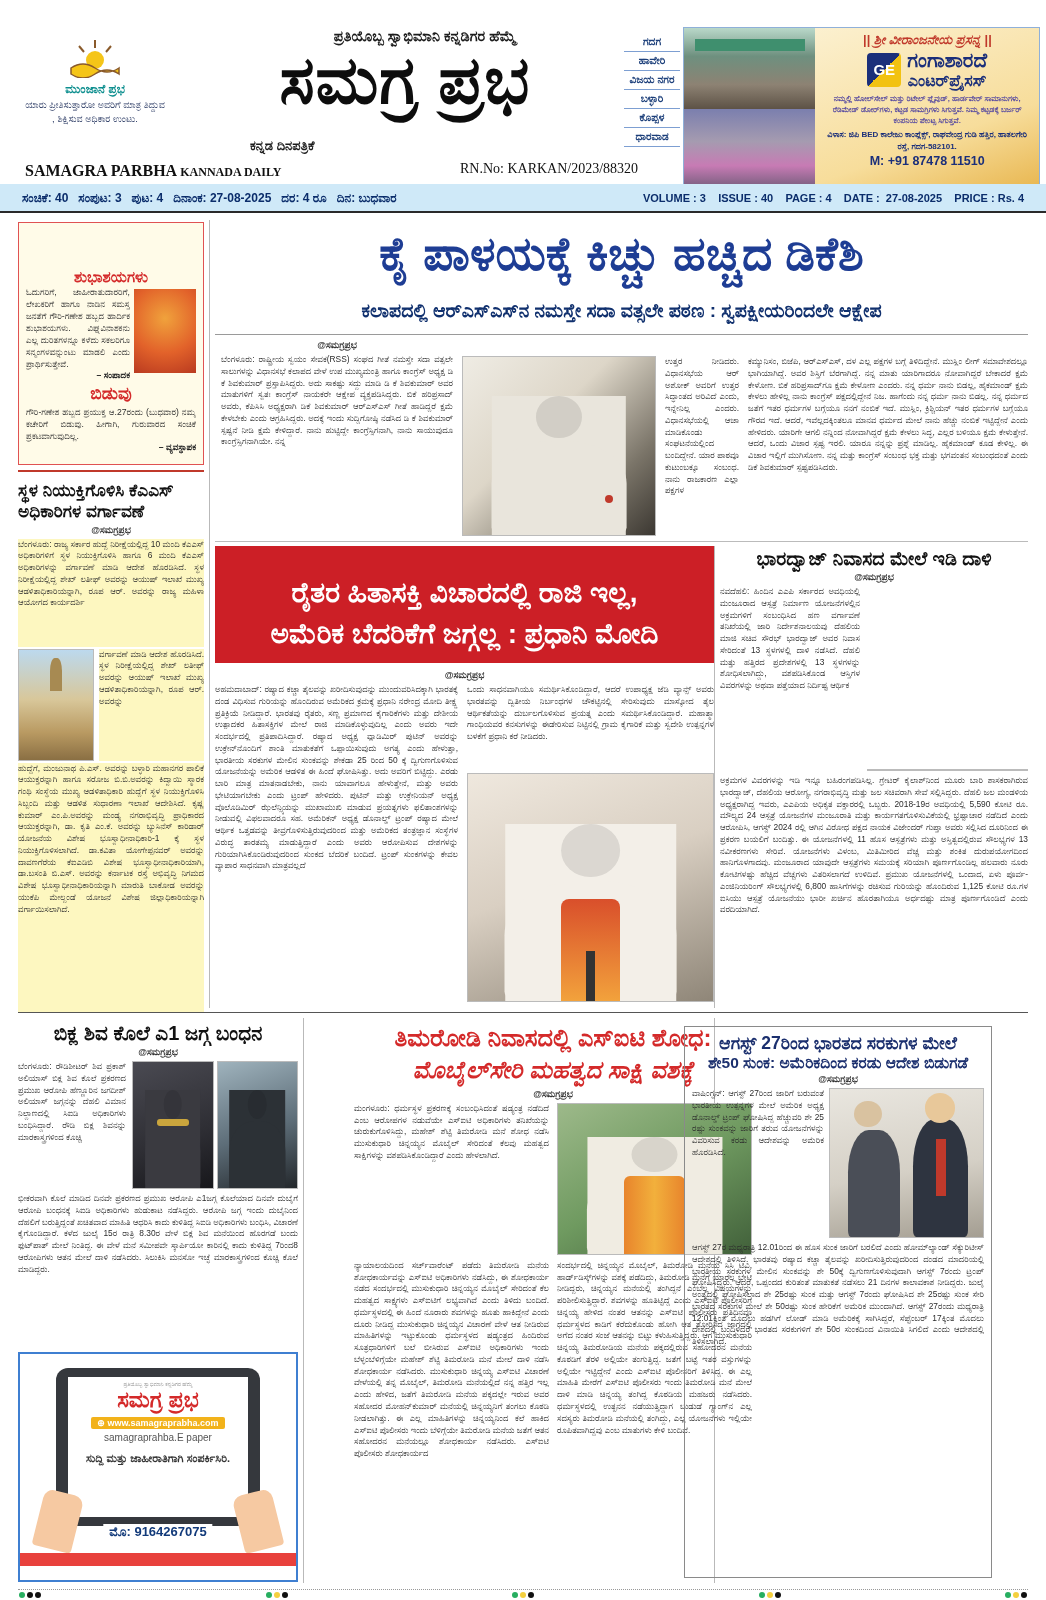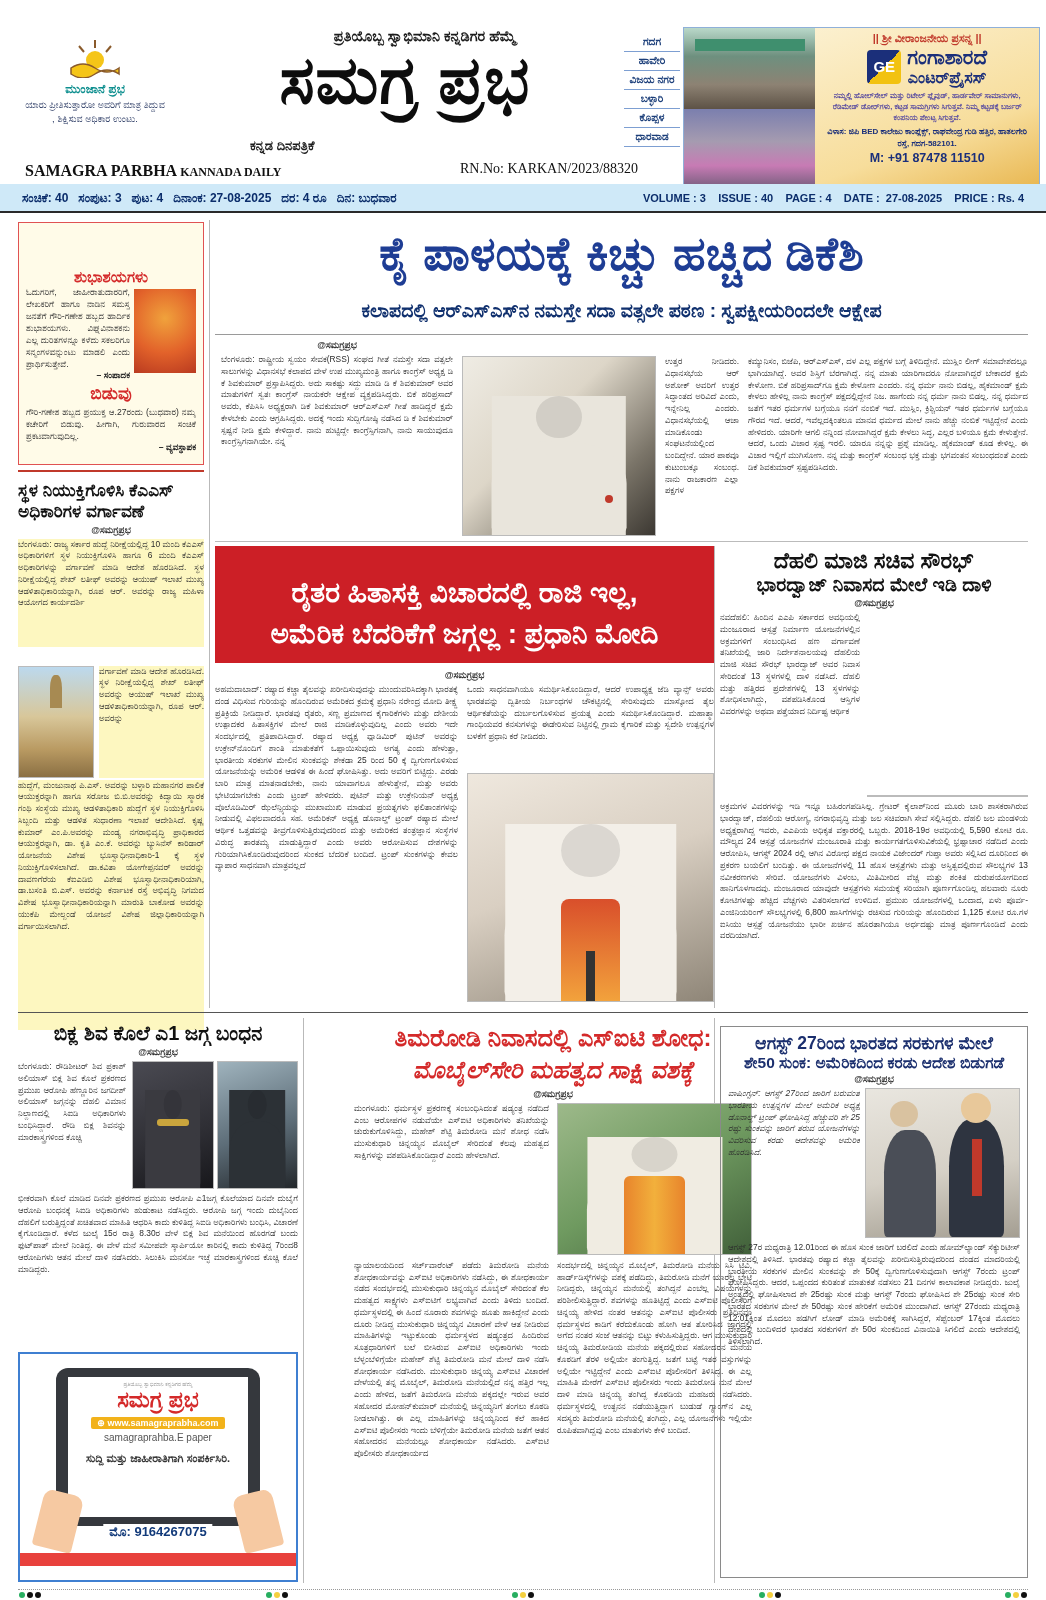--- a/index.html
+++ b/index.html
@@ -56,21 +56,21 @@
   </div>
 
   <div class="abs" style="left:683px; top:27px; width:355px; height:162px; border:1px solid #8fb0d9; display:flex; background:linear-gradient(160deg,#fdf6df, #f7dd9b 70%, #e8b64f);">
     <div style="width:37%; display:flex; flex-direction:column;">
       <div class="photo" style="flex:1; border:none; background:linear-gradient(180deg,#b9d8c9 0%,#6e907f 35%,#8d8273 70%,#5d5246 100%);">
         <div style="position:absolute; top:14%; left:8%; width:84%; height:14%; background:#3f8f6e;"></div>
       </div>
       <div class="photo" style="flex:1; border:none; background:linear-gradient(180deg,#7b7fae 0%,#a59bb0 40%,#c77bb4 70%,#6e5b78 100%);"></div>
     </div>
     <div style="flex:1; padding:4px 6px 2px 6px; text-align:center;">
-      <div style="font-size:11px; font-weight:bold; color:#c0392b;">|| ಶ್ರೀ ವೀರಾಂಜನೇಯ ಪ್ರಸನ್ನ ||</div>
+      <div style="font-size:13px; font-weight:bold; color:#c0392b;font-style:italic;">|| ಶ್ರೀ ವೀರಾಂಜನೇಯ ಪ್ರಸನ್ನ ||</div>
       <div style="display:flex; align-items:center; justify-content:center; gap:6px; margin-top:1px;">
         <div style="width:34px; height:34px; background:linear-gradient(135deg,#1b2f7a 50%,#f2c211 50%); color:#fff; font-weight:800; font-size:15px; line-height:34px; border-radius:4px;">GE</div>
         <div>
           <div style="font-size:20px; font-weight:800; color:#1b2f7a;">ಗಂಗಾಶಾರದೆ</div>
           <div style="font-size:16px; font-weight:800; color:#1b2f7a;">ಎಂಟರ್‌ಪ್ರೈಸಸ್</div>
         </div>
       </div>
       <div style="font-size:7.6px; font-weight:bold; color:#5b4ea0; line-height:1.45; margin-top:3px;">ನಮ್ಮಲ್ಲಿ ಹೋಲ್‌ಸೇಲ್ ಮತ್ತು ರಿಟೇಲ್ ಪ್ಲೈವುಡ್, ಹಾರ್ಡವೇರ್ ಸಾಮಾನುಗಳು, ರೆಡಿಮೇಡ್ ಡೋರ್‌ಗಳು, ಕಟ್ಟಡ ಸಾಮಗ್ರಿಗಳು ಸಿಗುತ್ತವೆ. ನಿಮ್ಮ ಕಟ್ಟಡಕ್ಕೆ ಬರ್ಜರ್ ಕಂಪನಿಯ ಪೇಂಟ್ಸ ಸಿಗುತ್ತವೆ.</div>
       <div style="font-size:8px; font-weight:bold; color:#1b2f7a; line-height:1.45; margin-top:3px;">ವಿಳಾಸ: ಜಿಪಿ BED ಕಾಲೇಜು ಕಾಂಪ್ಲೆಕ್ಸ್, ರಾಘವೇಂದ್ರ ಗುಡಿ ಹತ್ತಿರ, ಹಾತಲಗೇರಿ ರಸ್ತೆ, ಗದಗ-582101.</div>
       <div style="font-size:12.5px; font-weight:800; color:#1b2f7a; margin-top:2px;">M: +91 87478 11510</div>
@@ -101,21 +101,21 @@
     <div style="font-size:8.6px; text-align:right; font-weight:bold;">– ವ್ಯವಸ್ಥಾಪಕ</div>
   </div>
 
   <div class="abs" style="left:18px; top:470px; width:186px; height:2px; background:#c0392b;"></div>
 
   <div class="abs" style="left:18px; top:480px; width:186px; height:528px;">
     <div class="headline-blk" style="font-size:17px; line-height:1.25;">ಸ್ಥಳ ನಿಯುಕ್ತಿಗೊಳಿಸಿ ಕೆಎಎಸ್</div>
     <div class="headline-blk" style="font-size:17px; line-height:1.25;">ಅಧಿಕಾರಿಗಳ ವರ್ಗಾವಣೆ</div>
     <div class="byline">@ಸಮಗ್ರಪ್ರಭ</div>
     <div class="body-txt" style="background:#fdf7c0; height:108px;">ಬೆಂಗಳೂರು: ರಾಜ್ಯ ಸರ್ಕಾರ ಹುದ್ದೆ ನಿರೀಕ್ಷೆಯಲ್ಲಿದ್ದ 10 ಮಂದಿ ಕೆಎಎಸ್ ಅಧಿಕಾರಿಗಳಿಗೆ ಸ್ಥಳ ನಿಯುಕ್ತಿಗೊಳಿಸಿ ಹಾಗೂ 6 ಮಂದಿ ಕೆಎಎಸ್ ಅಧಿಕಾರಿಗಳನ್ನು ವರ್ಗಾವಣೆ ಮಾಡಿ ಆದೇಶ ಹೊರಡಿಸಿದೆ. ಸ್ಥಳ ನಿರೀಕ್ಷೆಯಲ್ಲಿದ್ದ ಶೇಖ್ ಲತೀಫ್ ಅವರನ್ನು ಆಯುಷ್ ಇಲಾಖೆ ಮುಖ್ಯ ಆಡಳಿತಾಧಿಕಾರಿಯನ್ನಾಗಿ, ರೂಪ ಆರ್. ಅವರನ್ನು ರಾಜ್ಯ ಮಹಿಳಾ ಆಯೋಗದ ಕಾರ್ಯದರ್ಶಿ</div>
-    <div style="display:flex; gap:5px; margin-top:19px;">
+    <div style="display:flex; gap:5px; margin-top:2px;">
       <div class="photo" style="width:74px; height:110px; flex:none; background:linear-gradient(180deg,#bcd9ee 0%,#d8c79a 45%,#b99a62 75%,#8a6f43 100%);">
         <div style="position:absolute; top:8%; left:42%; width:16%; height:30%; background:#a78a52; border-radius:40% 40% 0 0;"></div>
       </div>
       <div class="body-txt" style="flex:1; background:#fdf7c0; height:112px;">ವರ್ಗಾವಣೆ ಮಾಡಿ ಆದೇಶ ಹೊರಡಿಸಿದೆ. ಸ್ಥಳ ನಿರೀಕ್ಷೆಯಲ್ಲಿದ್ದ ಶೇಖ್ ಲತೀಫ್ ಅವರನ್ನು ಆಯುಷ್ ಇಲಾಖೆ ಮುಖ್ಯ ಆಡಳಿತಾಧಿಕಾರಿಯನ್ನಾಗಿ, ರೂಪ ಆರ್. ಅವರನ್ನು</div>
     </div>
     <div class="body-txt" style="background:#fdf7c0; height:250px; margin-top:2px;">ಹುದ್ದೆಗೆ, ಮಂಜುನಾಥ ಪಿ.ಎಸ್. ಅವರನ್ನು ಬಳ್ಳಾರಿ ಮಹಾನಗರ ಪಾಲಿಕೆ ಆಯುಕ್ತರನ್ನಾಗಿ ಹಾಗೂ ಸರೋಜ ಬಿ.ಬಿ.ಅವರನ್ನು ಕಿದ್ವಾಯಿ ಸ್ಮಾರಕ ಗಂಥಿ ಸಂಸ್ಥೆಯ ಮುಖ್ಯ ಆಡಳಿತಾಧಿಕಾರಿ ಹುದ್ದೆಗೆ ಸ್ಥಳ ನಿಯುಕ್ತಿಗೊಳಿಸಿ ಸಿಬ್ಬಂದಿ ಮತ್ತು ಆಡಳಿತ ಸುಧಾರಣಾ ಇಲಾಖೆ ಆದೇಶಿಸಿದೆ. ಕೃಷ್ಣ ಕುಮಾರ್ ಎಂ.ಪಿ.ಅವರನ್ನು ಮಂಡ್ಯ ನಗರಾಭಿವೃದ್ಧಿ ಪ್ರಾಧಿಕಾರದ ಆಯುಕ್ತರನ್ನಾಗಿ, ಡಾ. ಕೃತಿ ಎಂ.ಕೆ. ಅವರನ್ನು ಬ್ಯುಸಿನೆಸ್ ಕಾರಿಡಾರ್ ಯೋಜನೆಯ ವಿಶೇಷ ಭೂಸ್ವಾಧೀನಾಧಿಕಾರಿ-1 ಕ್ಕೆ ಸ್ಥಳ ನಿಯುಕ್ತಿಗೊಳಿಸಲಾಗಿದೆ. ಡಾ.ಕವಿತಾ ಯೋಗೇಪ್ಪನವರ್ ಅವರನ್ನು ದಾವಣಗೆರೆಯ ಕೆಐಎಡಿಬಿ ವಿಶೇಷ ಭೂಸ್ವಾಧೀನಾಧಿಕಾರಿಯಾಗಿ, ಡಾ.ಬಸಂತಿ ಬಿ.ಎಸ್. ಅವರನ್ನು ಕರ್ನಾಟಕ ರಸ್ತೆ ಅಭಿವೃದ್ಧಿ ನಿಗಮದ ವಿಶೇಷ ಭೂಸ್ವಾಧೀನಾಧಿಕಾರಿಯನ್ನಾಗಿ ಮಾರುತಿ ಬಾಕೋಡ ಅವರನ್ನು ಯುಕೆಪಿ ಮೇಲ್ದಂಡೆ ಯೋಜನೆ ವಿಶೇಷ ಜಿಲ್ಲಾಧಿಕಾರಿಯನ್ನಾಗಿ ವರ್ಗಾಯಿಸಲಾಗಿದೆ.</div>
   </div>
 
   <div class="abs center" style="left:215px; top:300px; width:813px; font-size:19px; font-weight:800; color:#10306e;">ಕಲಾಪದಲ್ಲಿ ಆರ್‌ಎಸ್‌ಎಸ್‌ನ ನಮಸ್ತೇ ಸದಾ ವತ್ಸಲೇ ಪಠಣ : ಸ್ವಪಕ್ಷೀಯರಿಂದಲೇ ಆಕ್ಷೇಪ</div>
   <div class="abs center" style="left:215px; top:226px; width:813px; font-size:47px; font-weight:800; color:#1e3d94;">ಕೈ ಪಾಳಯಕ್ಕೆ ಕಿಚ್ಚು ಹಚ್ಚಿದ ಡಿಕೆಶಿ</div>
@@ -149,21 +149,20 @@
           <div class="person" style="background:#f3efe8;"></div>
           <div style="position:absolute; bottom:0; left:38%; width:24%; height:45%; background:linear-gradient(180deg,#d94f2b,#f2a23c); border-radius:8px 8px 0 0;"></div>
           <div style="position:absolute; bottom:0; left:48%; width:4%; height:22%; background:#333;"></div>
         </div>
       </div>
     </div>
   </div>
 
   <div class="vline" style="left:714px; top:546px; height:462px;"></div>
   <div class="abs" style="left:720px; top:548px; width:308px; height:458px;">
-    <div class="headline-blk center" style="font-size:22px;">ದೆಹಲಿ ಮಾಜಿ ಸಚಿವ ಸೌರಭ್</div>
     <div class="headline-blk center" style="font-size:19px;">ಭಾರದ್ವಾಜ್ ನಿವಾಸದ ಮೇಲೆ ಇಡಿ ದಾಳಿ</div>
     <div class="byline">@ಸಮಗ್ರಪ್ರಭ</div>
     <div style="display:flex; gap:7px; height:185px;align-items:flex-end;">
       <div class="body-txt" style="width:140px; flex:none; height:100%;">ನವದೆಹಲಿ: ಹಿಂದಿನ ಎಎಪಿ ಸರ್ಕಾರದ ಅವಧಿಯಲ್ಲಿ ಮಂಜೂರಾದ ಆಸ್ಪತ್ರೆ ನಿರ್ಮಾಣ ಯೋಜನೆಗಳಲ್ಲಿನ ಅಕ್ರಮಗಳಿಗೆ ಸಂಬಂಧಿಸಿದ ಹಣ ವರ್ಗಾವಣೆ ತನಿಖೆಯಲ್ಲಿ ಜಾರಿ ನಿರ್ದೇಶನಾಲಯವು ದೆಹಲಿಯ ಮಾಜಿ ಸಚಿವ ಸೌರಭ್ ಭಾರದ್ವಾಜ್ ಅವರ ನಿವಾಸ ಸೇರಿದಂತೆ 13 ಸ್ಥಳಗಳಲ್ಲಿ ದಾಳಿ ನಡೆಸಿದೆ. ದೆಹಲಿ ಮತ್ತು ಹತ್ತಿರದ ಪ್ರದೇಶಗಳಲ್ಲಿ 13 ಸ್ಥಳಗಳನ್ನು ಶೋಧಿಸಲಾಗಿದ್ದು, ವಶಪಡಿಸಿಕೊಂಡ ಆಸ್ತಿಗಳ ವಿವರಗಳನ್ನು ಅಥವಾ ಪತ್ತೆಯಾದ ನಿರ್ದಿಷ್ಟ ಆರ್ಥಿಕ</div>
       <div class="photo" style="flex:1; background:linear-gradient(100deg,#3f6fb5 0%,#5585c4 55%,#e8c437 56%,#f2cf3e 100%);">
         <div class="person" style="background:#f5efc9;"></div>
         <div style="position:absolute; bottom:0; left:30%; width:6px; height:30%; background:#333;"></div>
         <div style="position:absolute; bottom:0; left:58%; width:6px; height:30%; background:#333;"></div>
       </div>
     </div>
@@ -218,25 +217,25 @@
         <div class="person" style="background:#f0ece2;"></div>
         <div style="position:absolute; bottom:0; left:34%; width:32%; height:52%; background:linear-gradient(90deg,#e8842c,#f2b03c,#e8842c); border-radius:6px 6px 0 0;"></div>
       </div>
     </div>
     <div style="display:flex; gap:8px; margin-top:5px; height:332px;">
       <div class="body-txt" style="flex:1; height:100%;">ನ್ಯಾಯಾಲಯದಿಂದ ಸರ್ಚ್‌ವಾರೆಂಟ್ ಪಡೆದು ತಿಮರೋಡಿ ಮನೆಯ ಶೋಧಕಾರ್ಯವನ್ನು ಎಸ್‌ಐಟಿ ಅಧಿಕಾರಿಗಳು ನಡೆಸಿದ್ದು, ಈ ಶೋಧಕಾರ್ಯ ನಡೆದ ಸಂದರ್ಭದಲ್ಲಿ ಮುಸುಕುಧಾರಿ ಚಿನ್ನಯ್ಯನ ಮೊಬೈಲ್ ಸೇರಿದಂತೆ ಕೆಲ ಮಹತ್ವದ ಸಾಕ್ಷ್ಯಗಳು ಎಸ್‌ಐಟಿಗೆ ಲಭ್ಯವಾಗಿವೆ ಎಂದು ತಿಳಿದು ಬಂದಿದೆ. ಧರ್ಮಸ್ಥಳದಲ್ಲಿ ಈ ಹಿಂದೆ ನೂರಾರು ಶವಗಳನ್ನು ಹೂತು ಹಾಕಿದ್ದೇನೆ ಎಂದು ದೂರು ನೀಡಿದ್ದ ಮುಸುಕುಧಾರಿ ಚಿನ್ನಯ್ಯನ ವಿಚಾರಣೆ ವೇಳೆ ಆತ ನೀಡಿರುವ ಮಾಹಿತಿಗಳನ್ನು ಇಟ್ಟುಕೊಂಡು ಧರ್ಮಸ್ಥಳದ ಷಡ್ಯಂತ್ರದ ಹಿಂದಿರುವ ಸೂತ್ರಧಾರಿಗಳಿಗೆ ಬಲೆ ಬೀಸಿರುವ ಎಸ್‌ಐಟಿ ಅಧಿಕಾರಿಗಳು ಇಂದು ಬೆಳ್ಳಂಬೆಳಿಗ್ಗೆಯೇ ಮಹೇಶ್ ಶೆಟ್ಟಿ ತಿಮರೋಡಿ ಮನೆ ಮೇಲೆ ದಾಳಿ ನಡೆಸಿ ಶೋಧಕಾರ್ಯ ನಡೆಸಿದರು. ಮುಸುಕುಧಾರಿ ಚಿನ್ನಯ್ಯ ಎಸ್‌ಐಟಿ ವಿಚಾರಣೆ ವೇಳೆಯಲ್ಲಿ ತನ್ನ ಮೊಬೈಲ್, ತಿಮರೋಡಿ ಮನೆಯಲ್ಲಿದೆ ನನ್ನ ಹತ್ತಿರ ಇಲ್ಲ ಎಂದು ಹೇಳಿದ, ಜತೆಗೆ ತಿಮರೋಡಿ ಮನೆಯ ಪಕ್ಕದಲ್ಲೇ ಇರುವ ಅವರ ಸಹೋದರ ಮೋಹನ್‌ಕುಮಾರ್ ಮನೆಯಲ್ಲಿ ಚಿನ್ನಯ್ಯನಿಗೆ ತಂಗಲು ಕೊಠಡಿ ನೀಡಲಾಗಿತ್ತು. ಈ ಎಲ್ಲ ಮಾಹಿತಿಗಳನ್ನು ಚಿನ್ನಯ್ಯನಿಂದ ಕಲೆ ಹಾಕಿದ ಎಸ್‌ಐಟಿ ಪೊಲೀಸರು ಇಂದು ಬೆಳಿಗ್ಗೆಯೇ ತಿಮರೋಡಿ ಮನೆಯ ಜತೆಗೆ ಆತನ ಸಹೋದರನ ಮನೆಯಲ್ಲೂ ಶೋಧಕಾರ್ಯ ನಡೆಸಿದರು. ಎಸ್‌ಐಟಿ ಪೊಲೀಸರು ಶೋಧಕಾರ್ಯದ</div>
       <div class="body-txt" style="flex:1; height:100%;">ಸಂದರ್ಭದಲ್ಲಿ ಚಿನ್ನಯ್ಯನ ಮೊಬೈಲ್, ತಿಮರೋಡಿ ಮನೆಯ ಸಿಸಿ ಟಿವಿ, ಹಾರ್ಡ್‌ಡಿಸ್ಕ್‌ಗಳನ್ನು ವಶಕ್ಕೆ ಪಡೆದಿದ್ದು, ತಿಮರೋಡಿ ಮನೆಗೆ ಯಾರೆಲ್ಲ ಭೇಟಿ ನೀಡಿದ್ದರು, ಚಿನ್ನಯ್ಯನ ಮನೆಯಲ್ಲಿ ತಂಗಿದ್ದನೆ ಎಂಬೆಲ್ಲ ವಿಷಯಗಳನ್ನು ಪರಿಶೀಲಿಸುತ್ತಿದ್ದಾರೆ. ಶವಗಳನ್ನು ಹೂತಿಟ್ಟಿದ್ದೆ ಎಂದು ಎಸ್‌ಐಟಿ ಪೊಲೀಸರಿಗೆ ಚಿನ್ನಯ್ಯ ಹೇಳಿದ ನಂತರ ಆತನನ್ನು ಎಸ್‌ಐಟಿ ಪೊಲೀಸರು ಪ್ರತಿದಿನವೂ ಧರ್ಮಸ್ಥಳದ ಕಾಡಿಗೆ ಕರೆದುಕೊಂಡು ಹೋಗಿ ಆತ ತೋರಿಸಿದ ಜಾಗದಲ್ಲಿ ಅಗೆದ ನಂತರ ಸಂಜೆ ಆತನನ್ನು ಬಿಟ್ಟು ಕಳುಹಿಸುತ್ತಿದ್ದರು. ಆಗ ಮುಸುಕುಧಾರಿ ಚಿನ್ನಯ್ಯ ತಿಮರೋಡಿಯ ಮನೆಯ ಪಕ್ಕದಲ್ಲಿರುವ ಸಹೋದರನ ಮನೆಯ ಕೊಠಡಿಗೆ ತೆರಳಿ ಅಲ್ಲಿಯೇ ತಂಗುತ್ತಿದ್ದ. ಜತೆಗೆ ಬಟ್ಟೆ ಇತರ ವಸ್ತುಗಳನ್ನು ಅಲ್ಲಿಯೇ ಇಟ್ಟಿದ್ದೇನೆ ಎಂದು ಎಸ್‌ಐಟಿ ಪೊಲೀಸರಿಗೆ ತಿಳಿಸಿದ್ದ. ಈ ಎಲ್ಲ ಮಾಹಿತಿ ಮೇರೆಗೆ ಎಸ್‌ಐಟಿ ಪೊಲೀಸರು ಇಂದು ತಿಮರೋಡಿ ಮನೆ ಮೇಲೆ ದಾಳಿ ಮಾಡಿ ಚಿನ್ನಯ್ಯ ತಂಗಿದ್ದ ಕೊಠಡಿಯ ಮಹಜರು ನಡೆಸಿದರು. ಧರ್ಮಸ್ಥಳದಲ್ಲಿ ಉತ್ಖನನ ನಡೆಯುತ್ತಿದ್ದಾಗ ಬುಡುಡೆ ಗ್ಯಾಂಗ್‌ನ ಎಲ್ಲ ಸದಸ್ಯರು ತಿಮರೋಡಿ ಮನೆಯಲ್ಲಿ ತಂಗಿದ್ದು, ಎಲ್ಲ ಯೋಜನೆಗಳು ಇಲ್ಲಿಯೇ ರೂಪಿತವಾಗಿದ್ದವು ಎಂಬ ಮಾತುಗಳು ಕೇಳಿ ಬಂದಿವೆ.</div>
     </div>
   </div>
 
-  <div class="abs" style="left:720px; top:1026px; width:308px; height:552px; border:1px solid #8a8a8a; box-sizing:border-box; padding:6px 7px;">
+  <div class="abs" style="left:684px; top:1026px; width:308px; height:552px; border:1px solid #8a8a8a; box-sizing:border-box; padding:6px 7px;">
     <div class="center" style="font-size:17.5px; font-weight:800; color:#1b2f6e;">ಆಗಸ್ಟ್ 27ರಿಂದ ಭಾರತದ ಸರಕುಗಳ ಮೇಲೆ</div>
     <div class="center" style="font-size:15.5px; font-weight:800; color:#1b2f6e;">ಶೇ50 ಸುಂಕ: ಅಮೆರಿಕದಿಂದ ಕರಡು ಆದೇಶ ಬಿಡುಗಡೆ</div>
     <div class="byline">@ಸಮಗ್ರಪ್ರಭ</div>
-    <div style="display:flex; gap:5px; height:150px;font-style:italic;">
+    <div style="display:flex; gap:5px; height:150px;">
       <div class="body-txt" style="width:132px; flex:none; height:100%;">ವಾಷಿಂಗ್ಟನ್: ಆಗಸ್ಟ್ 27ರಿಂದ ಜಾರಿಗೆ ಬರುವಂತೆ ಭಾರತೀಯ ಉತ್ಪನ್ನಗಳ ಮೇಲೆ ಅಮೆರಿಕ ಅಧ್ಯಕ್ಷ ಡೊನಾಲ್ಡ್ ಟ್ರಂಪ್ ಘೋಷಿಸಿದ್ದ ಹೆಚ್ಚುವರಿ ಶೇ 25 ರಷ್ಟು ಸುಂಕವನ್ನು ಜಾರಿಗೆ ತರುವ ಯೋಜನೆಗಳನ್ನು ವಿವರಿಸುವ ಕರಡು ಆದೇಶವನ್ನು ಅಮೆರಿಕ ಹೊರಡಿಸಿದೆ.</div>
       <div class="photo" style="flex:1; background:linear-gradient(170deg,#e9e6df 0%,#d5d0c6 55%,#a49e92 100%);">
         <div style="position:absolute; bottom:0; left:12%; width:34%; height:72%; background:#4a4e57; border-radius:40% 40% 6% 6%;"></div>
         <div style="position:absolute; bottom:0; right:10%; width:36%; height:80%; background:#2e3440; border-radius:40% 40% 6% 6%;"></div>
         <div style="position:absolute; bottom:28%; right:24%; width:7%; height:38%; background:#c0392b;"></div>
         <div style="position:absolute; top:8%; left:16%; width:18%; height:18%; border-radius:50%; background:#d9c2a0;"></div>
         <div style="position:absolute; top:3%; right:18%; width:20%; height:20%; border-radius:50%; background:#e8c89a;"></div>
       </div>
     </div>
     <div class="body-txt" style="height:320px; margin-top:4px;">ಆಗಸ್ಟ್ 27ರ ಮಧ್ಯರಾತ್ರಿ 12.01ರಿಂದ ಈ ಹೊಸ ಸುಂಕ ಜಾರಿಗೆ ಬರಲಿದೆ ಎಂದು ಹೋಮ್‌ಲ್ಯಾಂಡ್ ಸೆಕ್ಯುರಿಟೀಸ್ ಆದೇಶದಲ್ಲಿ ತಿಳಿಸಿದೆ. ಭಾರತವು ರಷ್ಯಾದ ಕಚ್ಚಾ ತೈಲವನ್ನು ಖರೀದಿಸುತ್ತಿರುವುದರಿಂದ ದಂಡದ ಮಾದರಿಯಲ್ಲಿ ಭಾರತೀಯ ಸರಕುಗಳ ಮೇಲಿನ ಸುಂಕವನ್ನು ಶೇ 50ಕ್ಕೆ ದ್ವಿಗುಣಗೊಳಿಸುವುದಾಗಿ ಆಗಸ್ಟ್ 7ರಂದು ಟ್ರಂಪ್ ಘೋಷಿಸಿದ್ದರು. ಆದರೆ, ಒಪ್ಪಂದದ ಕುರಿತಂತೆ ಮಾತುಕತೆ ನಡೆಸಲು 21 ದಿನಗಳ ಕಾಲಾವಕಾಶ ನೀಡಿದ್ದರು. ಜುಲೈ ಅಂತ್ಯದಲ್ಲಿ ಘೋಷಿಸಲಾದ ಶೇ 25ರಷ್ಟು ಸುಂಕ ಮತ್ತು ಆಗಸ್ಟ್ 7ರಂದು ಘೋಷಿಸಿದ ಶೇ 25ರಷ್ಟು ಸುಂಕ ಸೇರಿ ಭಾರತದ ಸರಕುಗಳ ಮೇಲೆ ಶೇ 50ರಷ್ಟು ಸುಂಕ ಹೇರಿಕೆಗೆ ಅಮೆರಿಕ ಮುಂದಾಗಿದೆ. ಆಗಸ್ಟ್ 27ರಂದು ಮಧ್ಯರಾತ್ರಿ 12:01ಕ್ಕಿಂತ ಮೊದಲು ಹಡಗಿಗೆ ಲೋಡ್ ಮಾಡಿ ಅಮೆರಿಕಕ್ಕೆ ಸಾಗಿಸಿದ್ದರೆ, ಸೆಪ್ಟೆಂಬರ್ 17ಕ್ಕಿಂತ ಮೊದಲು ದೇಶದಲ್ಲಿ ಬಂದಿಳಿದರೆ ಭಾರತದ ಸರಕುಗಳಿಗೆ ಶೇ 50ರ ಸುಂಕದಿಂದ ವಿನಾಯಿತಿ ಸಿಗಲಿದೆ ಎಂದು ಆದೇಶದಲ್ಲಿ ತಿಳಿಸಲಾಗಿದೆ.</div>

